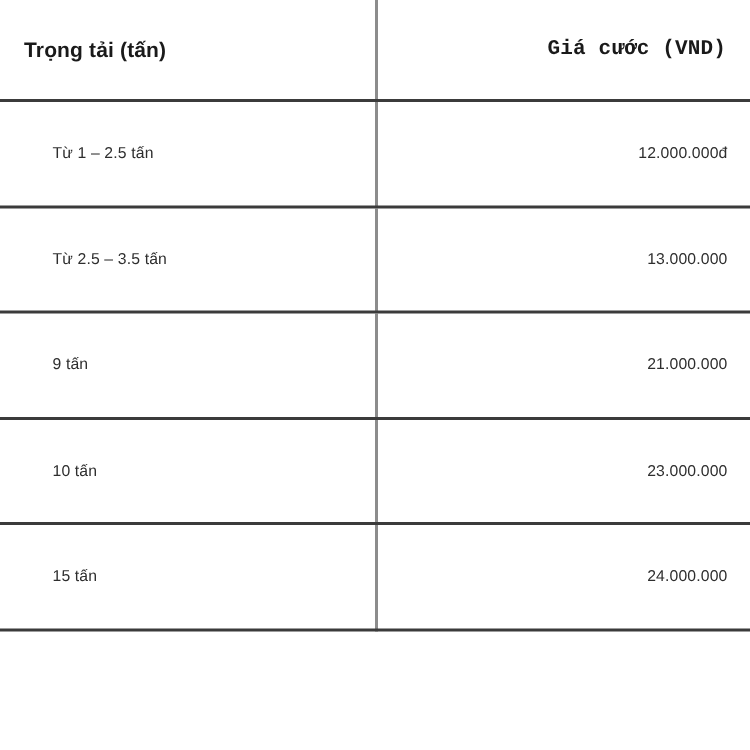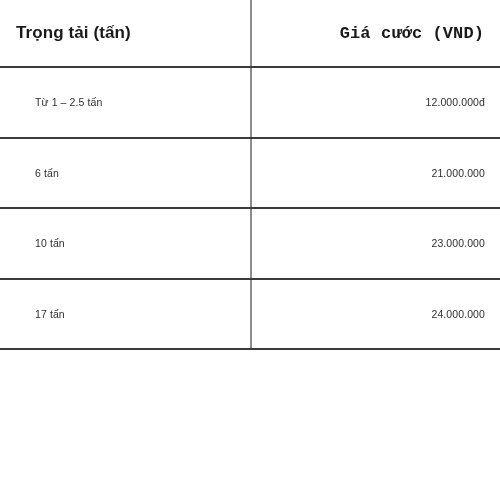--- a/index.html
+++ b/index.html
@@ -41,21 +41,21 @@
     border-right: 2px solid #8c8c8c;
     box-sizing: border-box;
   }
   table.price-table th:last-child,
   table.price-table td:last-child {
     border-right: none;
   }
 
   table.price-table thead th {
     height: 67px;
-    font-size: 17px;
+    font-size: 14px;
     font-weight: bold;
     color: #1a1a1a;
     letter-spacing: 0.1px;
     padding: 0 16px;
   }
   table.price-table thead th.head-load {
     text-align: left;
   }
   table.price-table thead th.head-price {
     text-align: right;
@@ -97,26 +97,30 @@
         <th class="head-load">Trọng tải (tấn)</th>
         <th class="head-price">Giá cước (VND)</th>
       </tr>
     </thead>
     <tbody>
       <tr>
         <td class="cell-load">Từ 1 – 2.5 tấn</td>
         <td class="cell-price">12.000.000đ</td>
       </tr>
       <tr>
-        <td class="cell-load">6 tấn</td>
+        <td class="cell-load">Từ 2.5 – 3.5 tấn</td>
+        <td class="cell-price">13.000.000</td>
+      </tr>
+      <tr>
+        <td class="cell-load">9 tấn</td>
         <td class="cell-price">21.000.000</td>
       </tr>
       <tr>
         <td class="cell-load">10 tấn</td>
         <td class="cell-price">23.000.000</td>
       </tr>
       <tr>
-        <td class="cell-load">17 tấn</td>
+        <td class="cell-load">15 tấn</td>
         <td class="cell-price">24.000.000</td>
       </tr>
     </tbody>
   </table>
 </div>
 
 </body></html>

